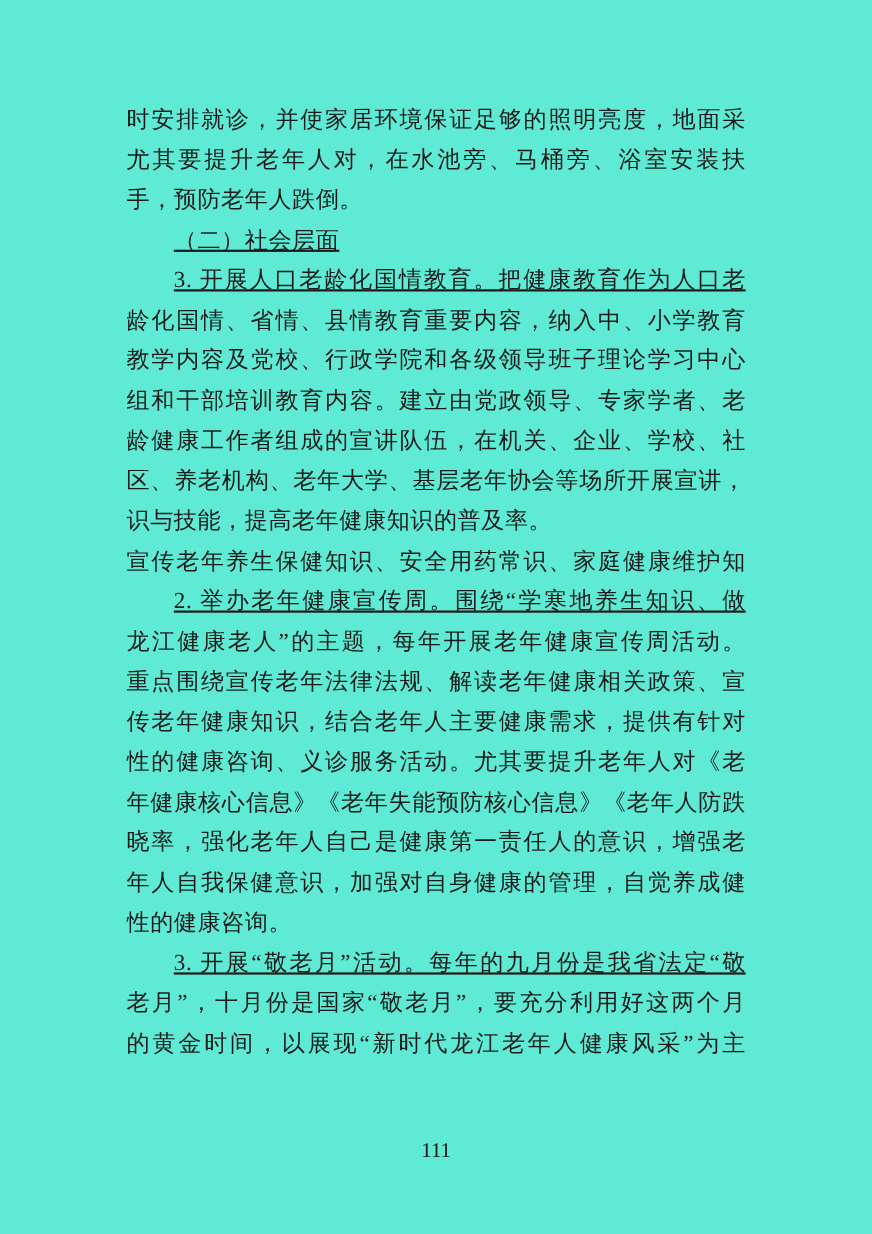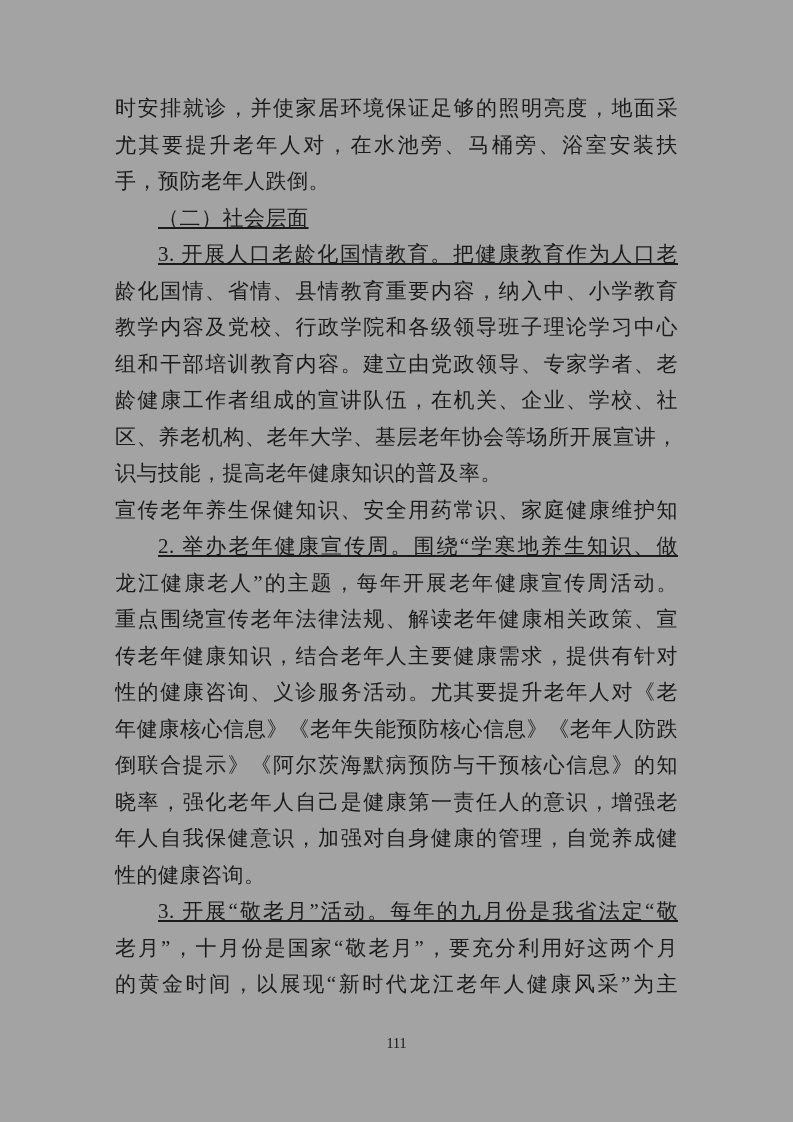--- a/index.html
+++ b/index.html
@@ -6,21 +6,21 @@
   html, body {
     width: 793px;
     height: 1122px;
     background: #ffffff;
     font-family: "Liberation Serif", "DejaVu Serif", serif;
   }
   .page {
     position: relative;
     width: 793px;
     height: 1122px;
-    background: #a3a3a3;
+    background: #5eead4;
     overflow: hidden;
   }
   .text-block {
     position: absolute;
     left: 115px;
     top: 90px;
     width: 563px;
     color: #1b1b1b;
   }
   .line {
@@ -41,21 +41,21 @@
   .line.indent {
     padding-left: 43px;
     text-decoration: underline;
   }
   .page-number {
     position: absolute;
     top: 1036px;
     left: 0;
     width: 793px;
     text-align: center;
-    font-size: 14px;
+    font-size: 19px;
     color: #111111;
     font-family: "Liberation Serif", "DejaVu Serif", serif;
   }
 </style>
 </head>
 <body>
 
 <div class="page">
   <div class="text-block">
     <div class="line justify">时安排就诊，并使家居环境保证足够的照明亮度，地面采</div>
@@ -69,21 +69,20 @@
     <div class="line justify">龄健康工作者组成的宣讲队伍，在机关、企业、学校、社</div>
     <div class="line justify">区、养老机构、老年大学、基层老年协会等场所开展宣讲，</div>
     <div class="line">识与技能，提高老年健康知识的普及率。</div>
     <div class="line justify">宣传老年养生保健知识、安全用药常识、家庭健康维护知</div>
     <div class="line justify indent">2. 举办老年健康宣传周。围绕“学寒地养生知识、做</div>
     <div class="line justify">龙江健康老人”的主题，每年开展老年健康宣传周活动。</div>
     <div class="line justify">重点围绕宣传老年法律法规、解读老年健康相关政策、宣</div>
     <div class="line justify">传老年健康知识，结合老年人主要健康需求，提供有针对</div>
     <div class="line justify">性的健康咨询、义诊服务活动。尤其要提升老年人对《老</div>
     <div class="line justify">年健康核心信息》《老年失能预防核心信息》《老年人防跌</div>
-    <div class="line justify">倒联合提示》《阿尔茨海默病预防与干预核心信息》的知</div>
     <div class="line justify">晓率，强化老年人自己是健康第一责任人的意识，增强老</div>
     <div class="line justify">年人自我保健意识，加强对自身健康的管理，自觉养成健</div>
     <div class="line">性的健康咨询。</div>
     <div class="line justify indent">3. 开展“敬老月”活动。每年的九月份是我省法定“敬</div>
     <div class="line justify">老月”，十月份是国家“敬老月”，要充分利用好这两个月</div>
     <div class="line justify">的黄金时间，以展现“新时代龙江老年人健康风采”为主</div>
   </div>
   <div class="page-number">111</div>
 </div>
 

